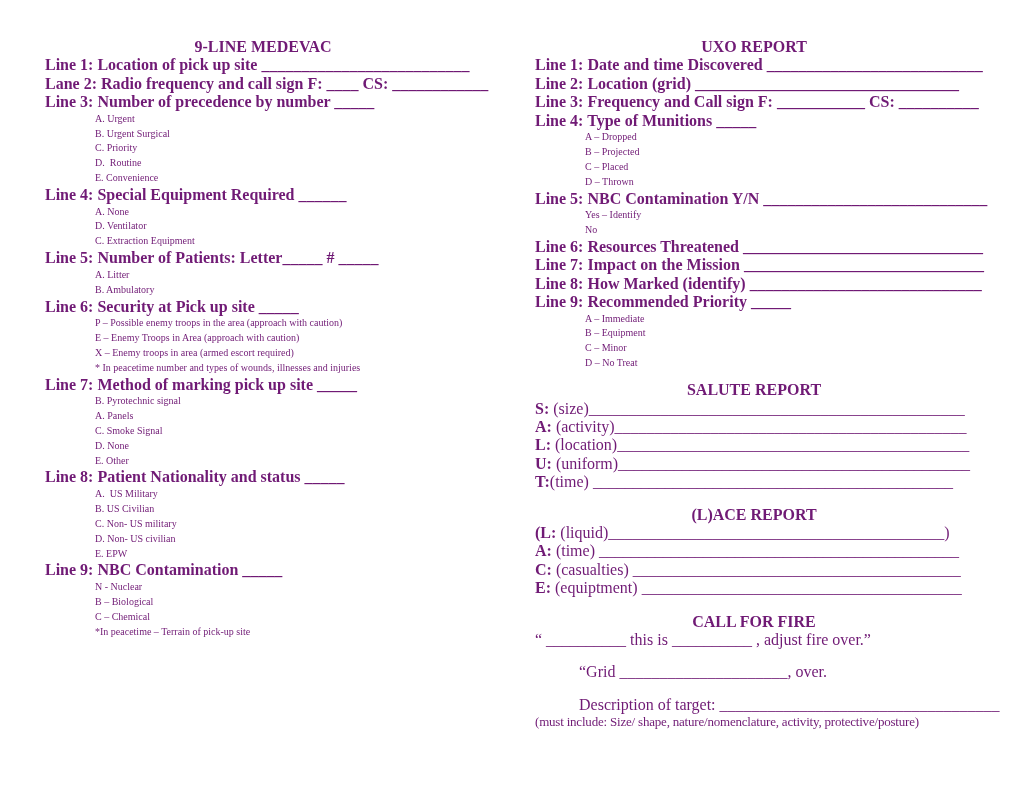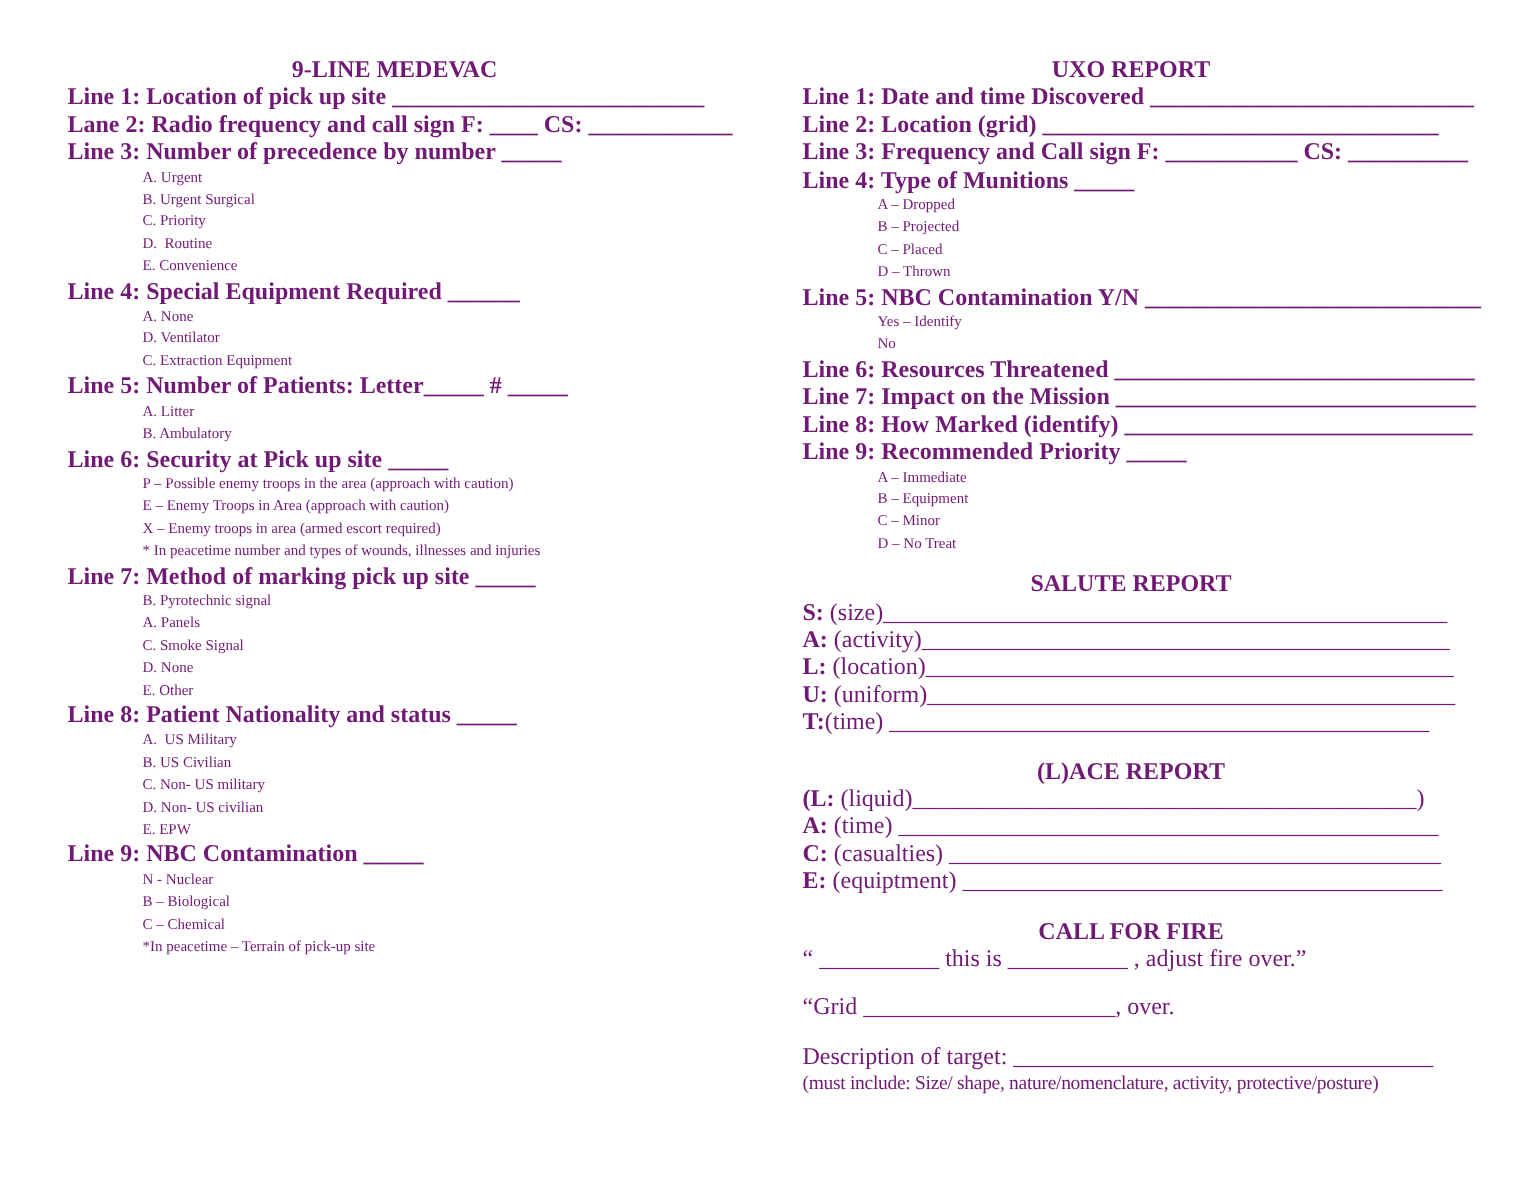--- a/index.html
+++ b/index.html
@@ -49,21 +49,21 @@
   .row.field, .row.plain {
     font-size: 16px;
     line-height: 18.4px;
   }
   .row .row-label { font-weight: bold; }
   .row.small {
     font-size: 13px;
     line-height: 16px;
     letter-spacing: -0.2px;
   }
-  .gap { margin-top: 14px; }
+  .gap { margin-top: 14px; margin-left: 44px; }
 
   .sec-salute { margin-top: 10px; }
   .sec-lace   { margin-top: 14px; }
   .sec-cff    { margin-top: 15px; }
 </style>
 </head>
 <body>
 
 <div class="page">
 

